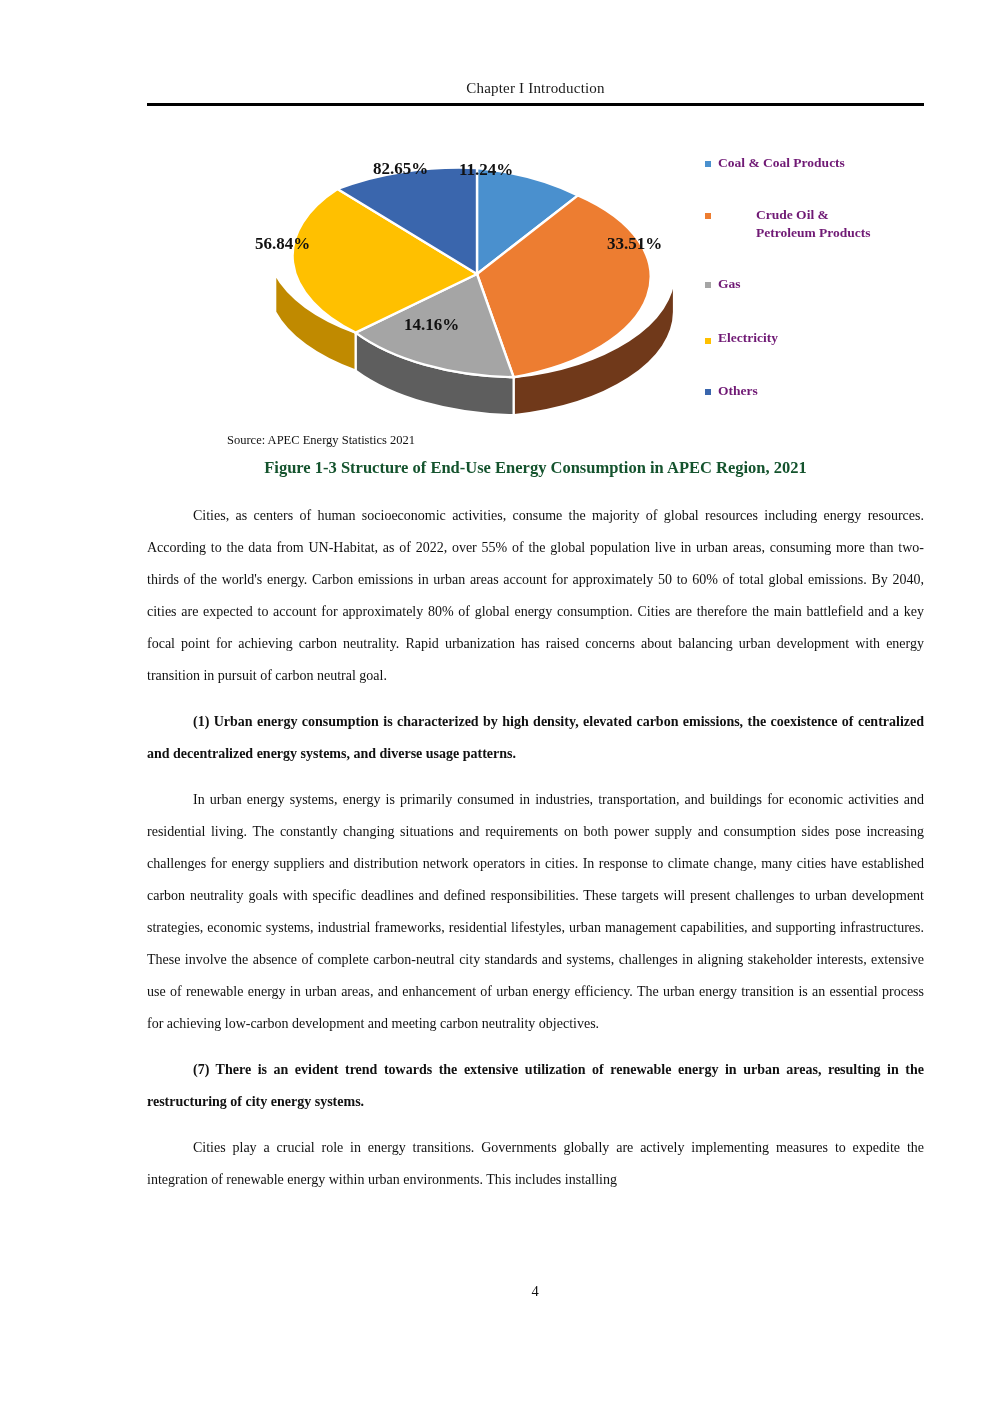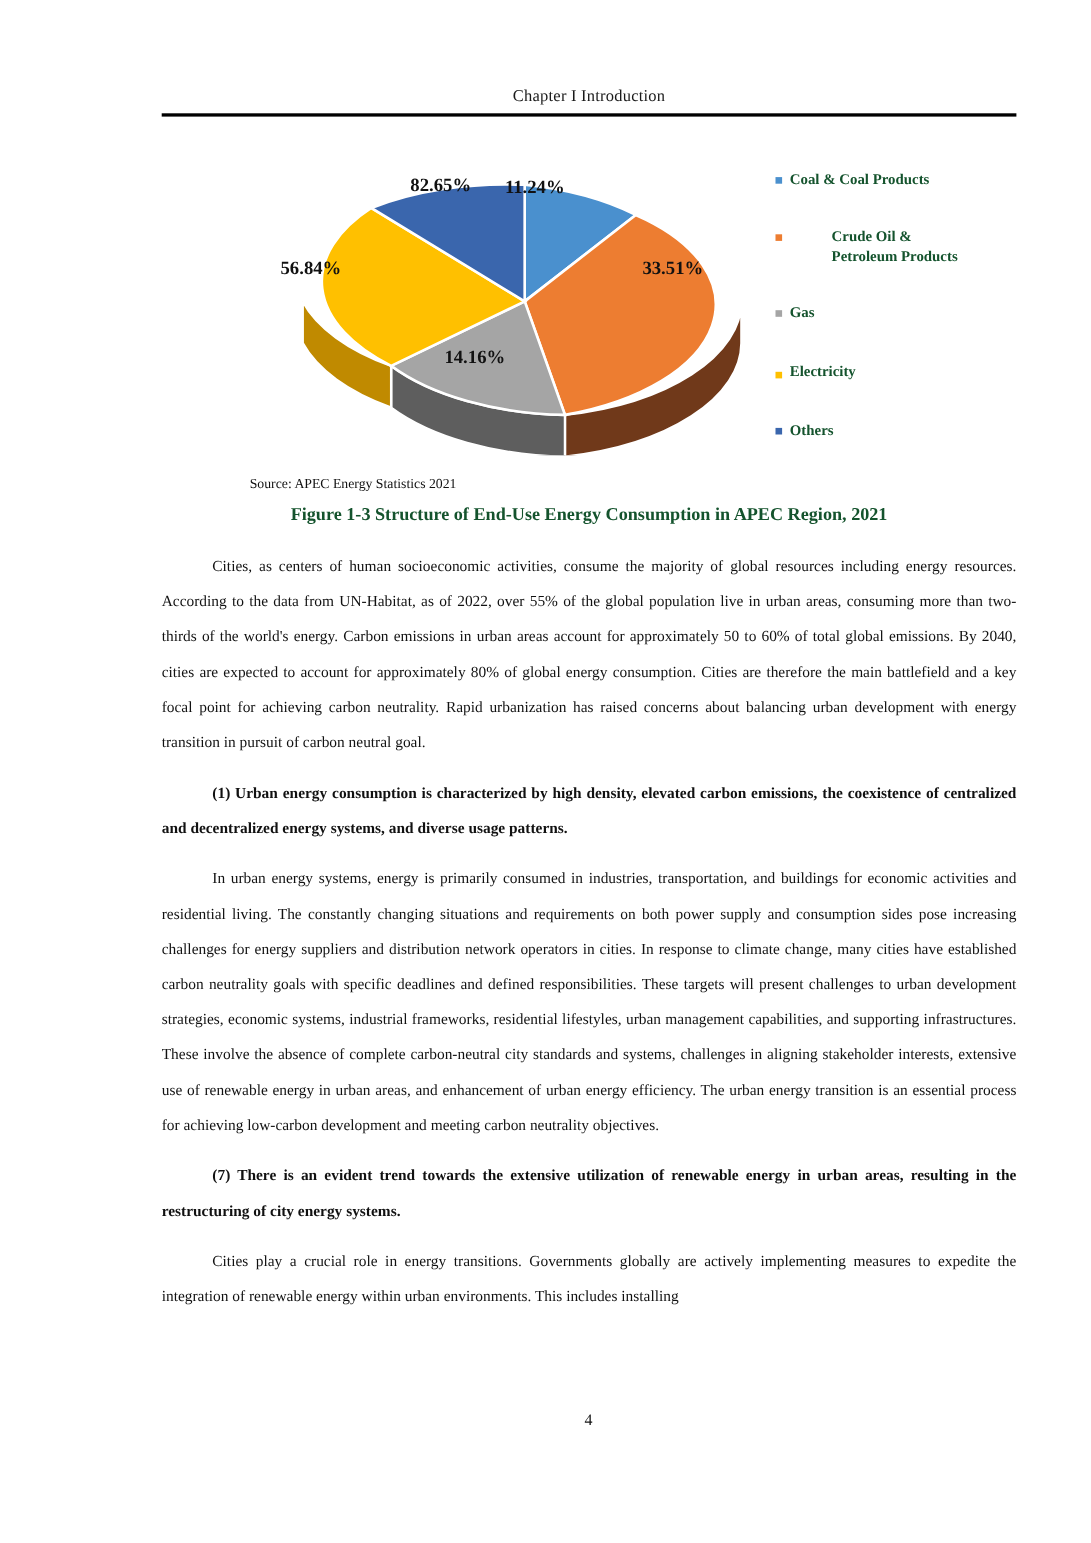--- a/index.html
+++ b/index.html
@@ -97,21 +97,21 @@
     width: 6px;
     height: 6px;
     margin-top: 7px;
     flex: 0 0 auto;
   }
   .legend-label {
     font-family: "Liberation Serif", "DejaVu Serif", serif;
     font-weight: bold;
     font-size: 13.5px;
     line-height: 17.5px;
-    color: #14532d;
+    color: #701a75;
     max-width: 130px;
   }
 
   .source-line {
     position: absolute;
     left: 80px;
     top: 305px;
     font-size: 12.5px;
     color: #111111;
     font-family: "Liberation Serif", "DejaVu Serif", serif;
@@ -214,21 +214,21 @@
 
             <path d="M 230 140 L 266.6 243.2 A 202 106 0 0 1 108.6 198.6 Z" fill="#A5A5A5" stroke="#ffffff" stroke-width="2.4"></path>
 
             <path d="M 230 140 L 108.6 198.6 A 202 106 0 0 1 90.5 55.0 Z" fill="#FFC000" stroke="#ffffff" stroke-width="2.4"></path>
 
             <path d="M 230 140 L 90.5 55.0 A 202 106 0 0 1 230 34 Z" fill="#3A66AD" stroke="#ffffff" stroke-width="2.4"></path>
           </g>
         </svg>
 
         <div class="slice-label" style="left:212px; top:26px;">11.24%</div>
-        <div class="slice-label" style="left:337px; top:100px;">33.51%</div>
+        <div class="slice-label" style="left:360px; top:100px;">33.51%</div>
         <div class="slice-label" style="left:157px; top:181px;">14.16%</div>
         <div class="slice-label" style="left:8px; top:100px;">56.84%</div>
         <div class="slice-label" style="left:126px; top:25px;">82.65%</div>
       </div>
 
       <div class="legend">
 
         <div class="legend-item" style="top:0px; left:0px;">
           <span class="legend-swatch" style="background:#4A90CE;"></span>
           <span class="legend-label">Coal &amp; Coal Products</span>

